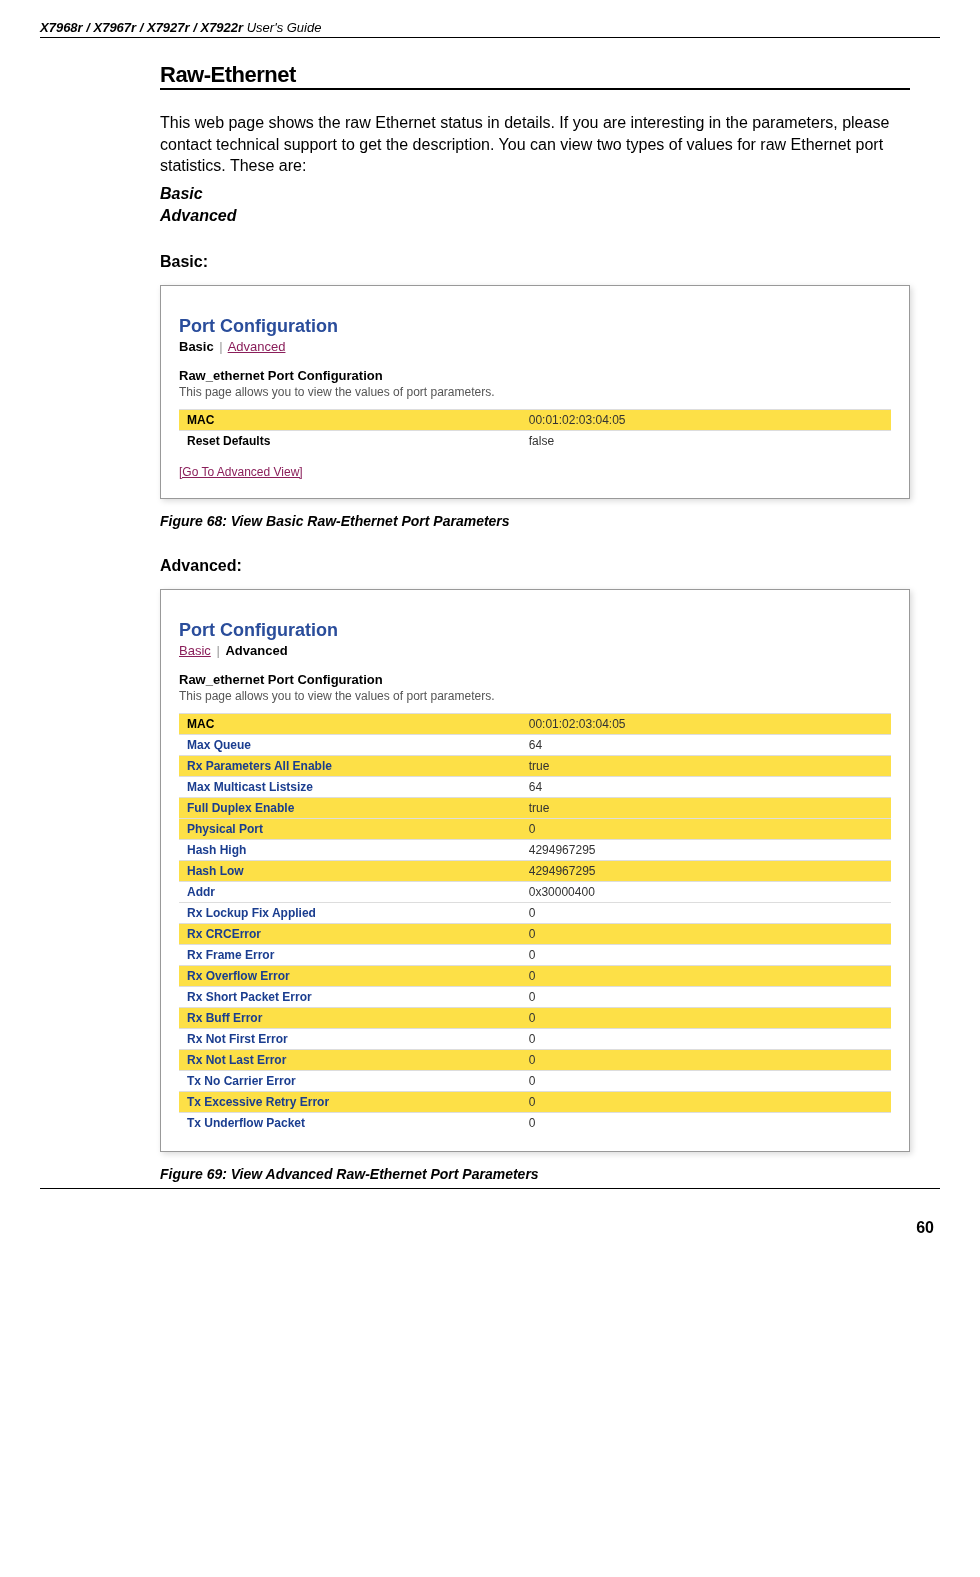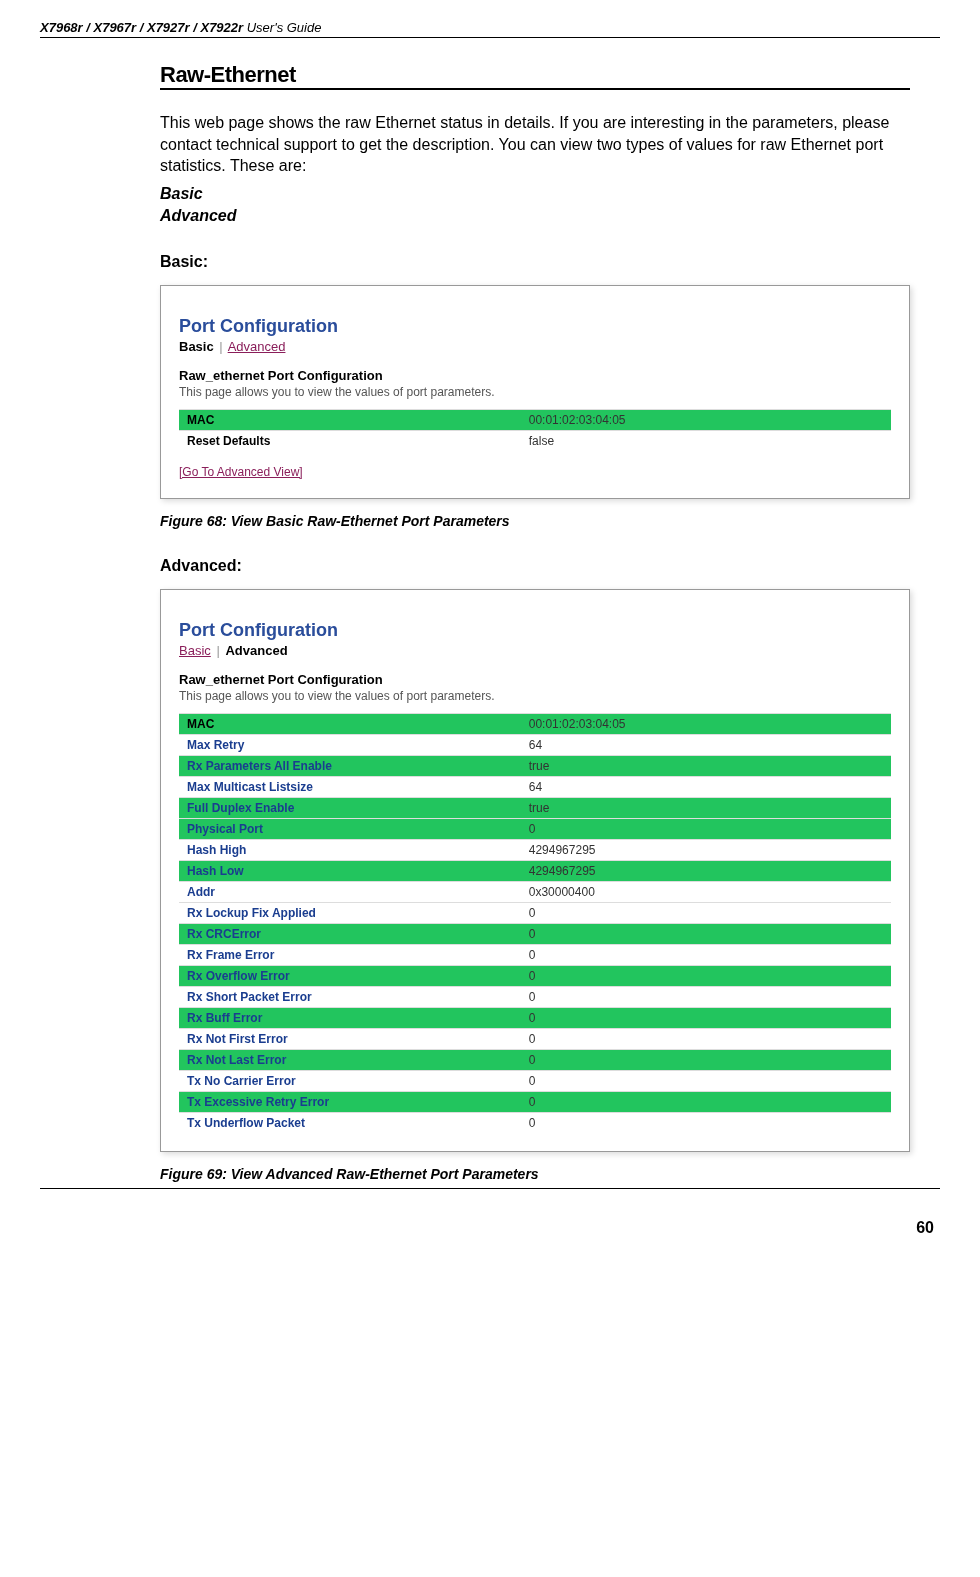--- a/index.html
+++ b/index.html
@@ -50,21 +50,21 @@
     .tabs .active-tab { font-weight: bold; color: #000; }
     .tabs .link-tab { color: #8a1e5a; text-decoration: underline; }
     .tabs .sep { color: #999; margin: 0 2px; }
     .sub-title { font-family: Verdana, sans-serif; font-size: 13px; font-weight: bold; margin-bottom: 2px; }
     .desc { font-family: Verdana, sans-serif; font-size: 12px; color: #555; margin-bottom: 10px; }
     .param-table { width: 100%; border-collapse: collapse; font-family: Verdana, sans-serif; font-size: 12px; }
     .param-table td { padding: 3px 8px; border-top: 1px solid #ddd; }
     .param-table td.label { font-weight: bold; color: #1a3d8f; width: 48%; }
     .param-table td.label.black { color: #000; }
     .param-table td.value { color: #333; }
-    .shaded-row td { background: #22c55e; }
+    .shaded-row td { background: #fde047; }
     .goto-link { font-family: Verdana, sans-serif; font-size: 12px; color: #8a1e5a; text-decoration: underline; margin-top: 14px; display: inline-block; }
     .page-num { text-align: right; font-size: 16px; font-weight: bold; margin-top: 30px; padding-right: 6px; }
     hr.page-bottom { border: none; border-top: 1.5px solid #000; margin-top: 6px; }
   </style>
 </head>
 <body>
 
 <div class="header-line">
   <span class="models">X7968r / X7967r / X7927r / X7922r</span><span class="guide"> User's Guide</span>
 </div>
@@ -116,21 +116,21 @@
     </div>
     <div class="sub-title">Raw_ethernet Port Configuration</div>
     <div class="desc">This page allows you to view the values of port parameters.</div>
     <table class="param-table">
       <tbody id="advanced-tbody">
           <tr class="shaded-row">
             <td class="label black">MAC</td>
             <td class="value">00:01:02:03:04:05</td>
           </tr>
           <tr>
-            <td class="label">Max Retry</td>
+            <td class="label">Max Queue</td>
             <td class="value">64</td>
           </tr>
           <tr class="shaded-row">
             <td class="label">Rx Parameters All Enable</td>
             <td class="value">true</td>
           </tr>
           <tr>
             <td class="label">Max Multicast Listsize</td>
             <td class="value">64</td>
           </tr>

